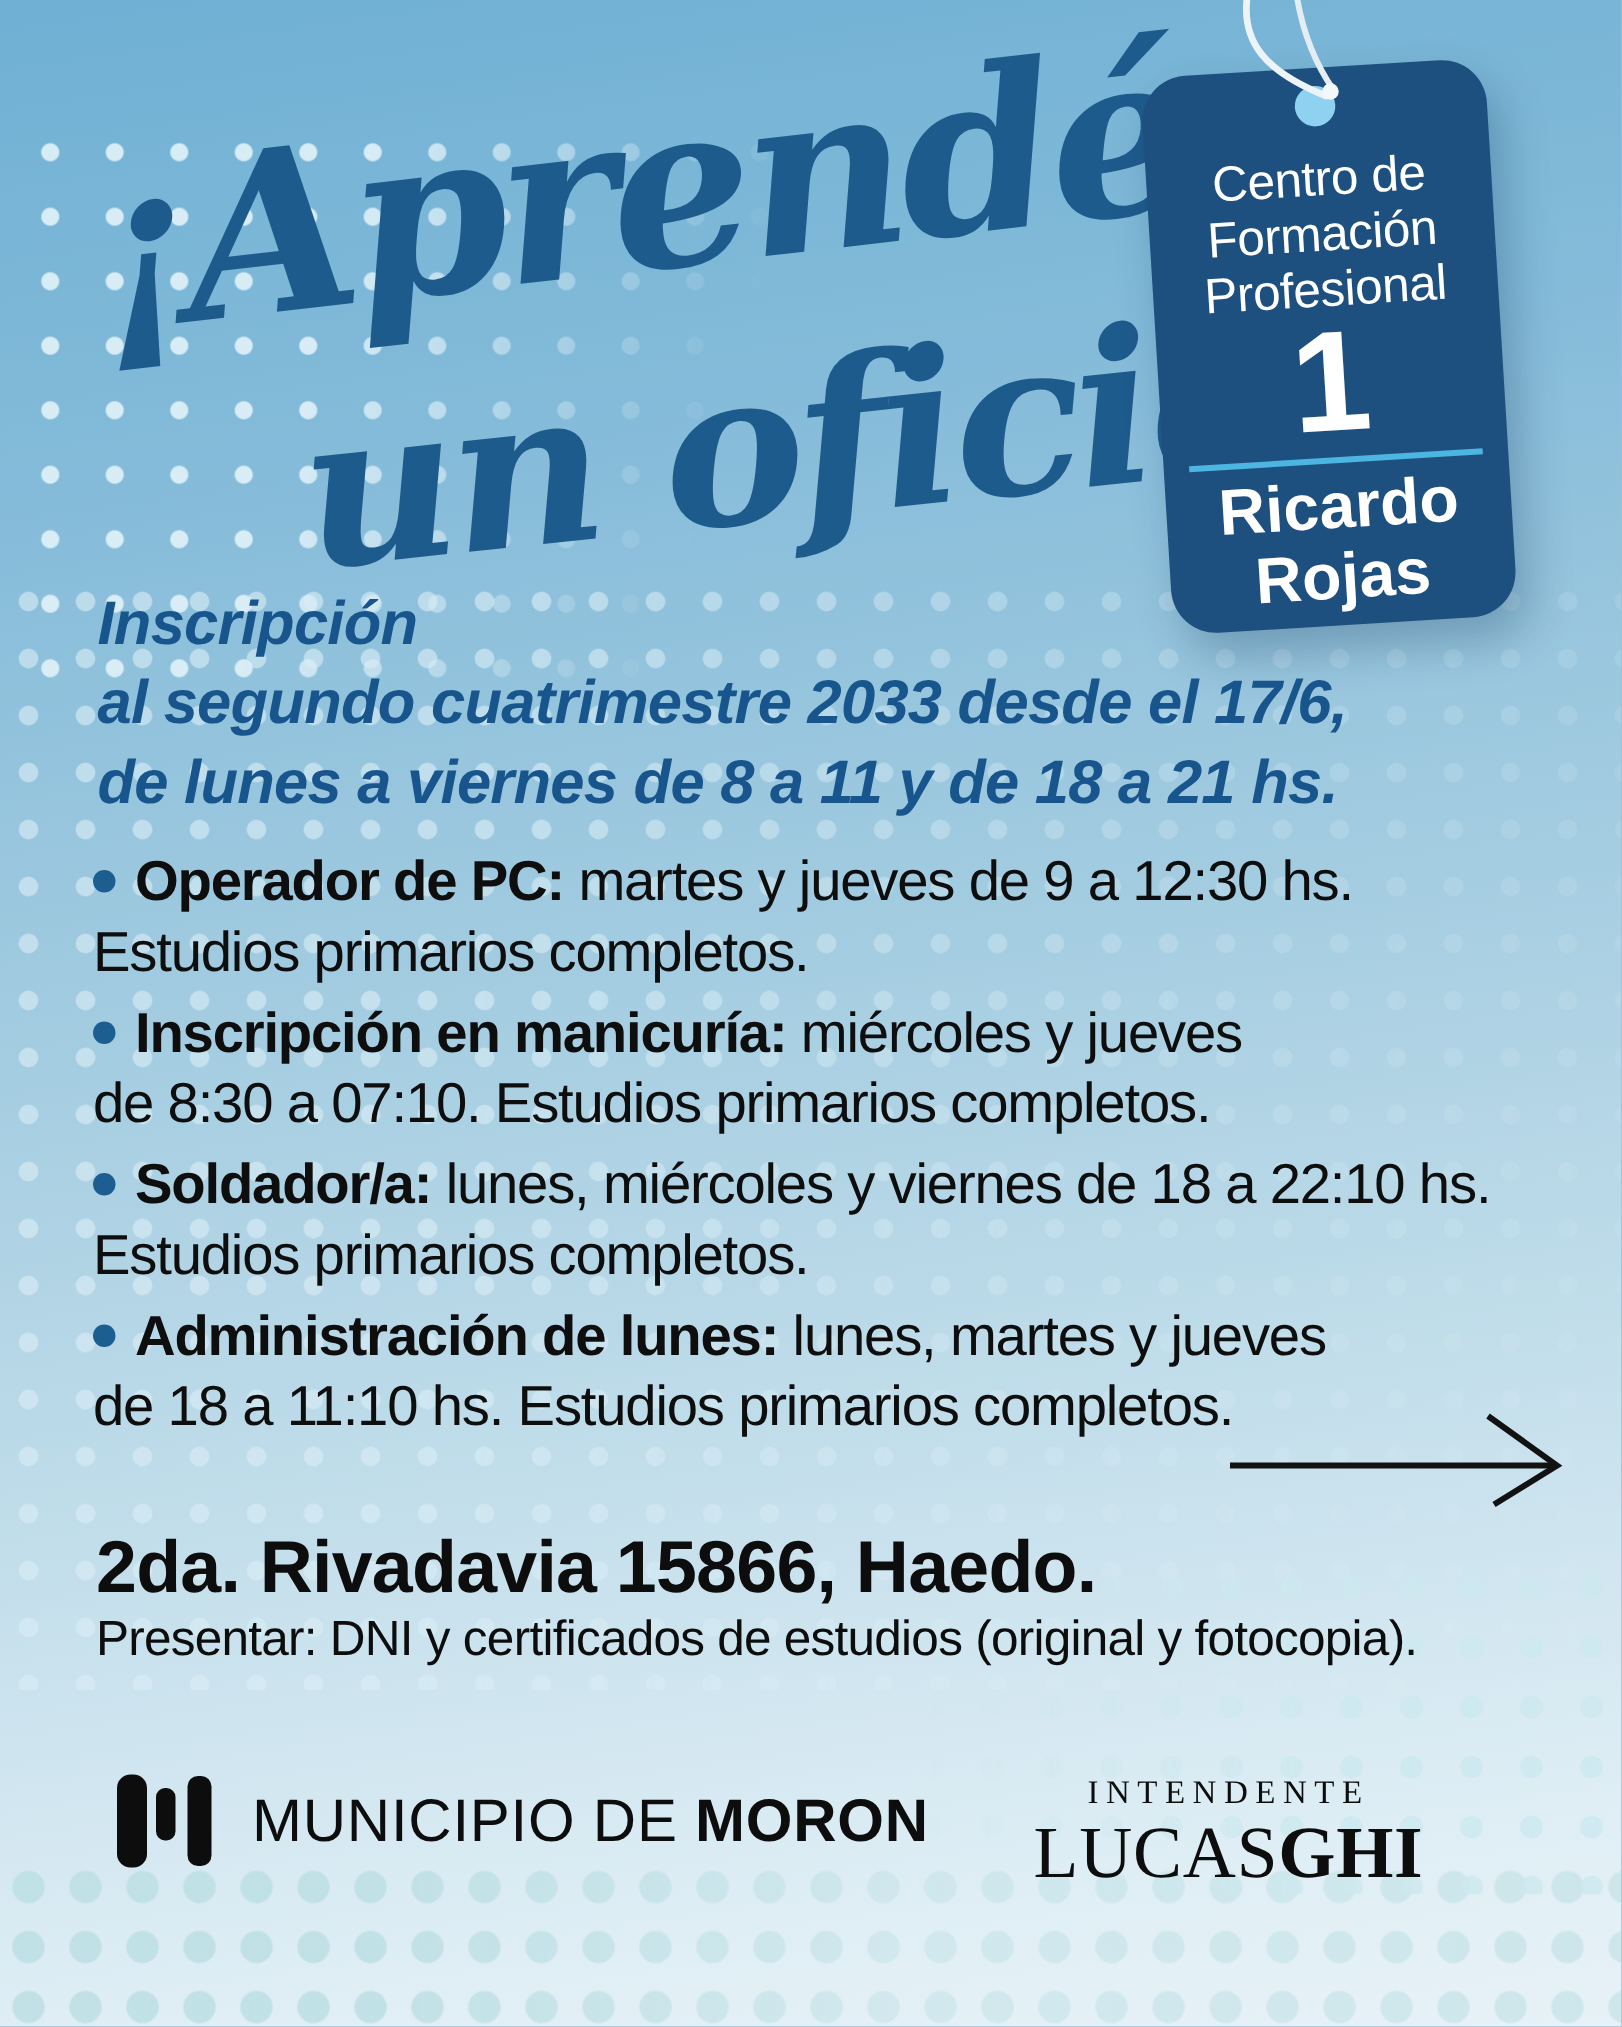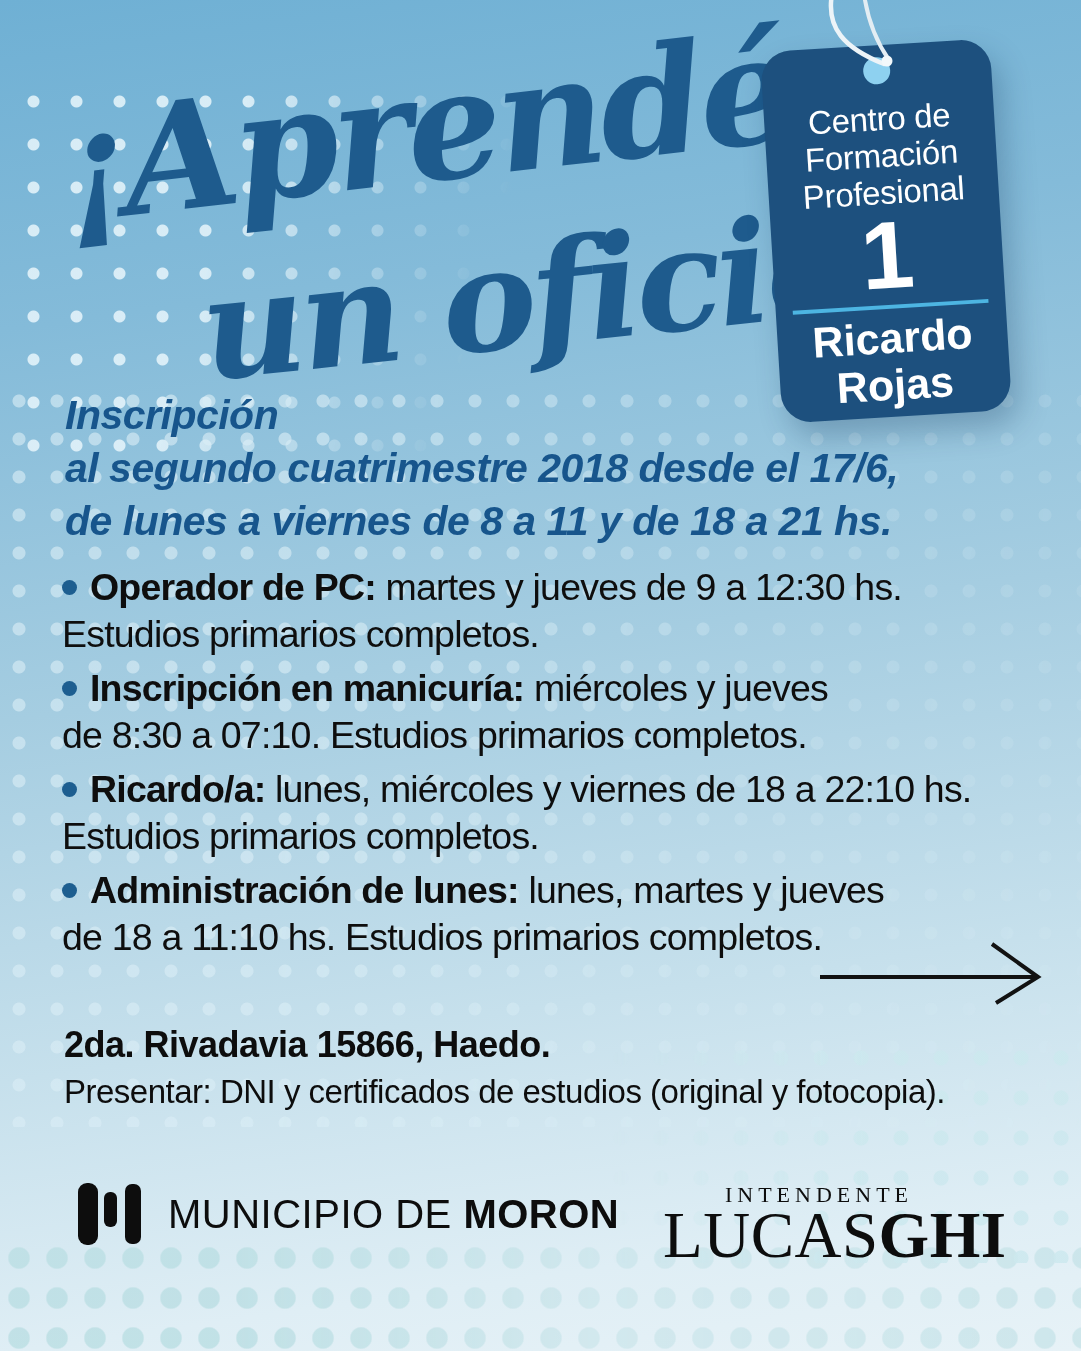--- a/index.html
+++ b/index.html
@@ -70,35 +70,35 @@
   .courses{position:absolute; z-index:3; left:62px; top:564px; width:975px;
     color:#0e0e0e; font-size:37.5px; line-height:47px; letter-spacing:-0.8px;}
   .courses p{margin:0;}
   .courses p.l2{margin-bottom:7px;}
   .courses b{font-weight:700;margin-top:36px;}
   .bullet{display:inline-block; width:15px; height:15px; border-radius:50%;
     background:#1d5e90; margin-right:13px; vertical-align:middle; position:relative; top:-3px;}
   .arrow-svg{position:absolute; z-index:3; left:812px; top:928px; width:240px; height:84px;}
   
   .address{position:absolute; z-index:3; left:64px; top:1020px; width:980px; color:#0d0d0d;}
-  .address .addr{margin:0; font-weight:700; font-size:36px; line-height:50px; letter-spacing:-0.5px;}
+  .address .addr{margin:0; font-weight:700; font-size:49px; line-height:50px; letter-spacing:-0.5px;}
   .address .docs{margin:0; font-weight:400; font-size:33px; line-height:44px; letter-spacing:-0.5px;}
   
   .muni{position:absolute; z-index:3; left:78px; top:1183px; display:flex; align-items:center; gap:26px;}
   .bars{position:relative; width:64px; height:63px;}
   .bars i{position:absolute; background:#0d0d0d; display:block;}
   .bars i:nth-child(1){left:0; top:0; width:20px; height:62px; border-radius:9px;}
   .bars i:nth-child(2){left:26px; top:9px; width:13px; height:35px; border-radius:6px;}
   .bars i:nth-child(3){left:47px; top:1px; width:16px; height:60px; border-radius:7px;}
   .muni-text{font-size:40px; color:#0d0d0d; letter-spacing:0.5px; font-weight:400; white-space:nowrap;}
   .muni-text b{font-weight:700;}
   .mayor{position:absolute; z-index:3; left:663px; top:1182px; width:312px; text-align:center; color:#0d0d0d;
     font-family:"Liberation Serif", serif;}
   .intendente{font-size:22px; letter-spacing:5px; font-weight:400;}
-  .lucasghi{font-size:65px; line-height:52px; margin-top:1px; letter-spacing:0.5px; white-space:nowrap;}
+  .lucasghi{font-size:49px; line-height:52px; margin-top:1px; letter-spacing:0.5px; white-space:nowrap;}
   .lucasghi b{font-weight:700;}
 </style>
 </head>
 <body>
 
 <div class="poster">
 
   <div class="dots dots-top-left"></div>
   <div class="dots dots-mid"></div>
   <div class="dots dots-bottom-strip"></div>
@@ -123,32 +123,32 @@
   </div>
 
   <svg class="string-svg" viewBox="0 0 120 92">
     <path d="M 22,-6 C 16,28 34,48 74,64" fill="none" stroke="#edf4f8" stroke-width="4.5" stroke-linecap="round"></path>
     <path d="M 54,-6 C 58,22 68,44 79,60" fill="none" stroke="#e3edf3" stroke-width="4" stroke-linecap="round"></path>
     <circle cx="77" cy="61" r="5.5" fill="#f2f8fb"></circle>
   </svg>
 
   <div class="inscription">
     <p>Inscripción</p>
-    <p>al segundo cuatrimestre 2018 desde el 17/6,</p>
+    <p>al segundo cuatrimestre 2033 desde el 17/6,</p>
     <p>de lunes a viernes de 8 a 11 y de 18 a 21 hs.</p>
   </div>
 
   <div class="courses">
     <p class="l1"><span class="bullet"></span><b>Operador de PC:</b><span> martes y jueves de 9 a 12:30 hs.</span></p>
     <p class="l2">Estudios primarios completos.</p>
 
     <p class="l1"><span class="bullet"></span><b>Inscripción en manicuría:</b><span> miércoles y jueves</span></p>
     <p class="l2">de 8:30 a 07:10. Estudios primarios completos.</p>
 
-    <p class="l1"><span class="bullet"></span><b>Ricardo/a:</b><span> lunes, miércoles y viernes de 18 a 22:10 hs.</span></p>
+    <p class="l1"><span class="bullet"></span><b>Soldador/a:</b><span> lunes, miércoles y viernes de 18 a 22:10 hs.</span></p>
     <p class="l2">Estudios primarios completos.</p>
 
     <p class="l1"><span class="bullet"></span><b>Administración de lunes:</b><span> lunes, martes y jueves</span></p>
     <p class="l2">de 18 a 11:10 hs. Estudios primarios completos.</p>
   </div>
 
   <svg class="arrow-svg" viewBox="0 0 240 84">
     <line x1="8" y1="49" x2="224" y2="49" stroke="#121212" stroke-width="4"></line>
     <polyline points="180,16 226,49 184,75" fill="none" stroke="#121212" stroke-width="4"></polyline>
   </svg>

